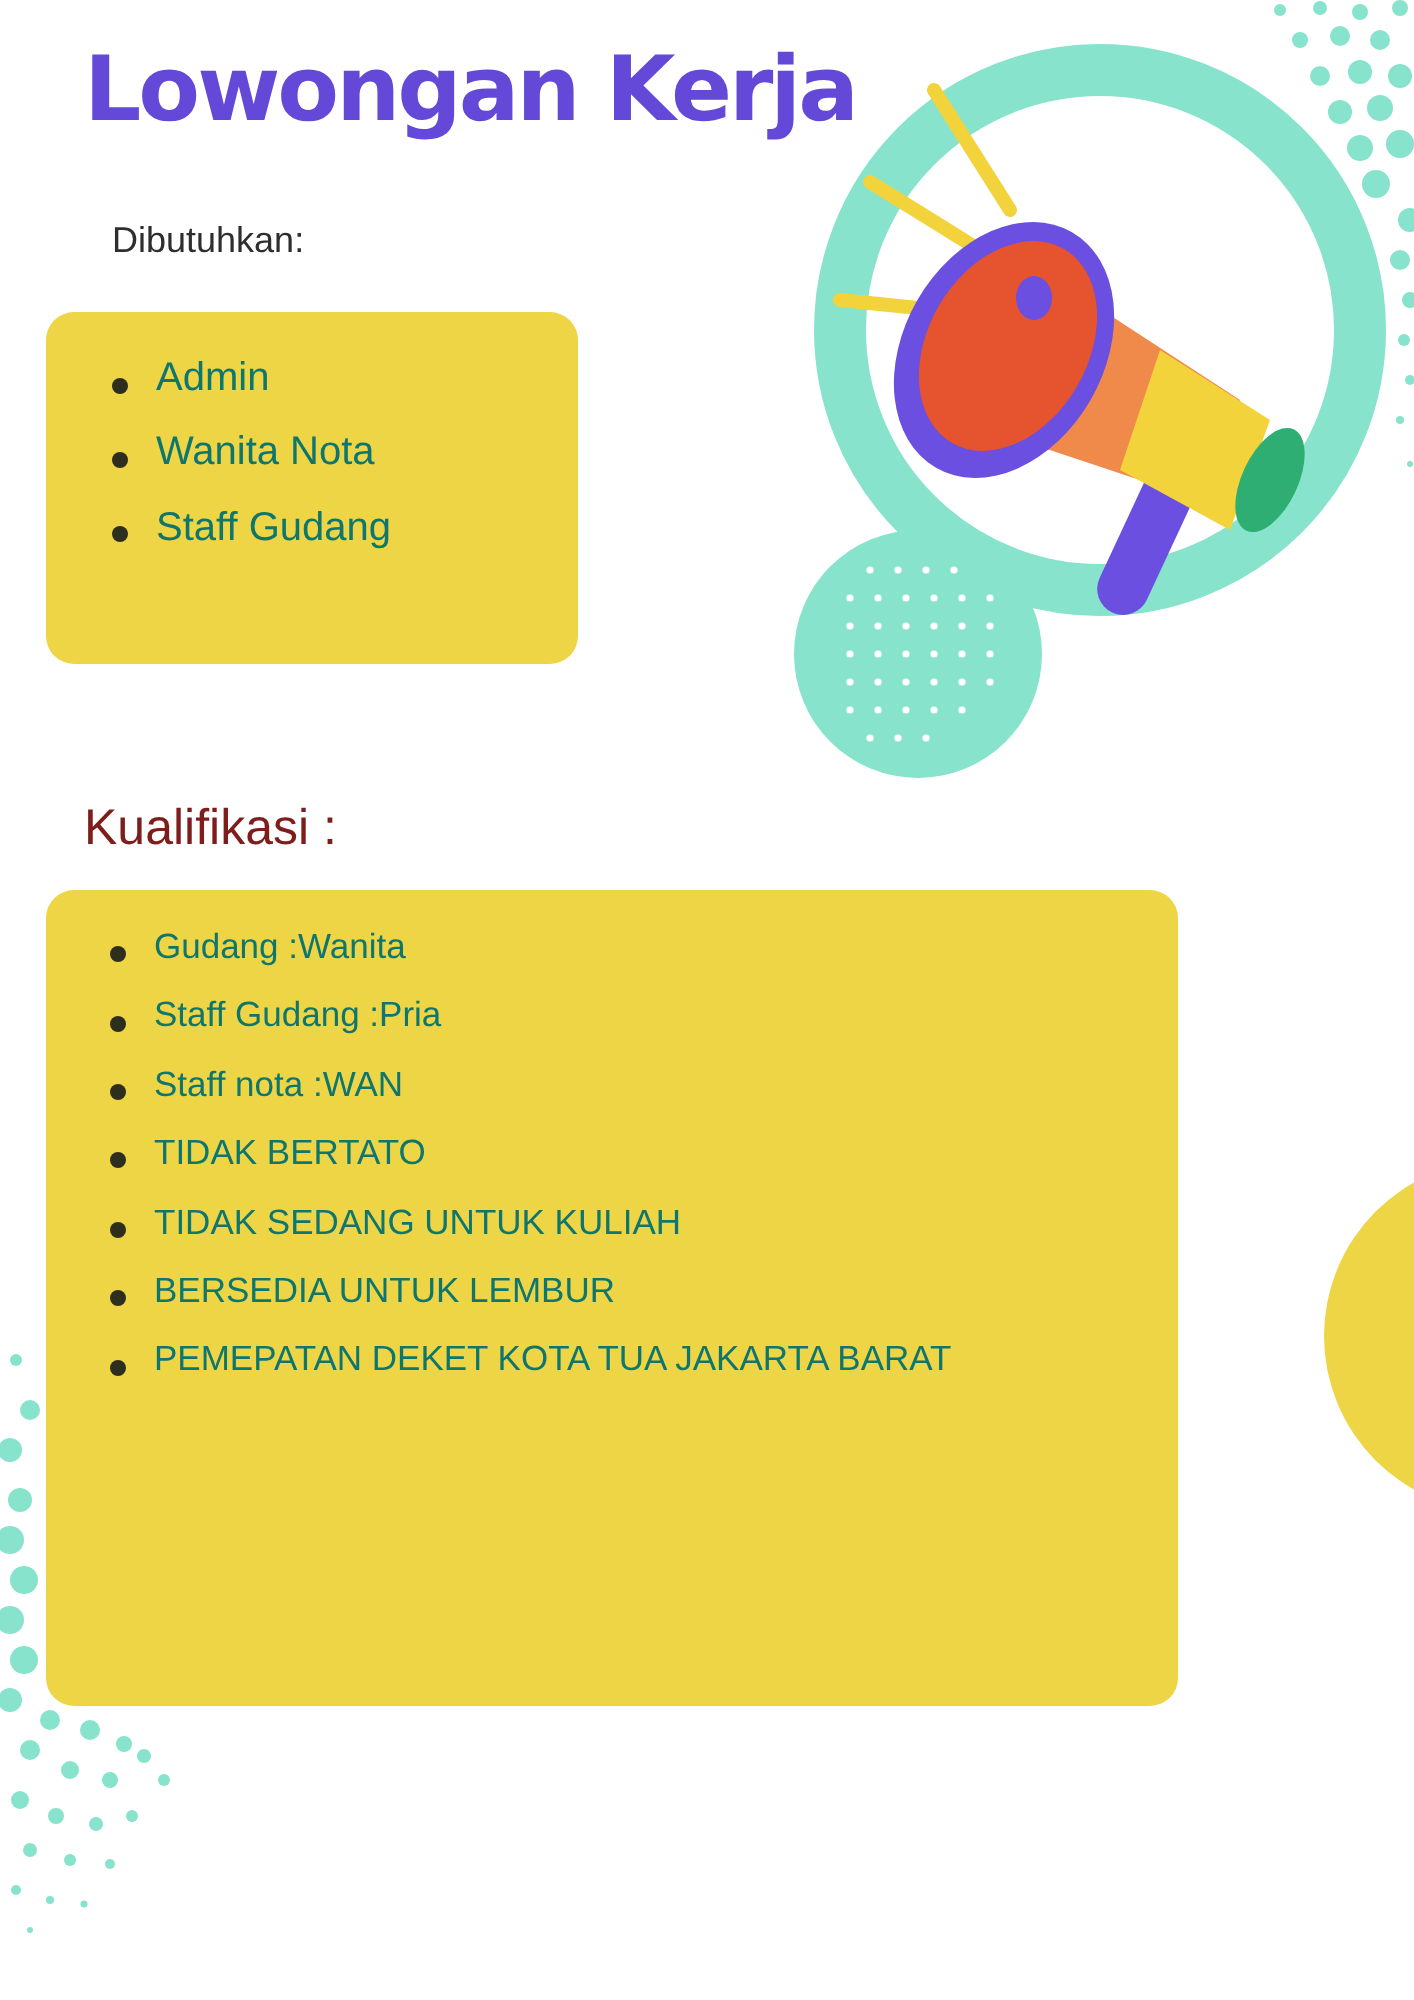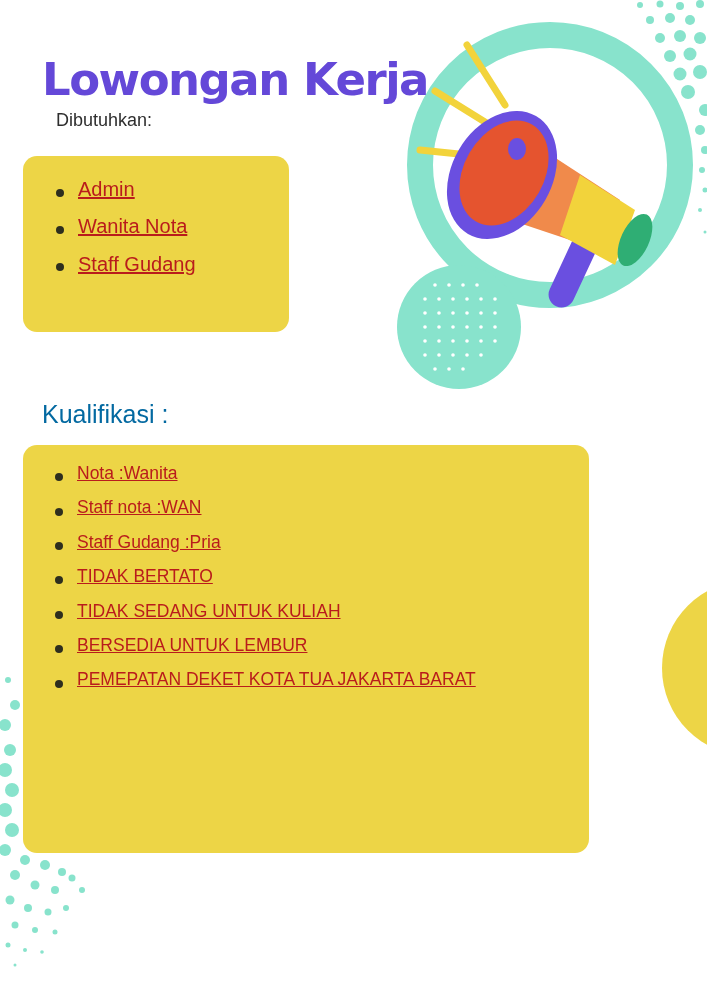--- a/index.html
+++ b/index.html
@@ -4,45 +4,44 @@
   <style>
     * { margin: 0; padding: 0; box-sizing: border-box; }
     html, body { width: 707px; height: 1000px; overflow: hidden; background: #ffffff; }
     body { position: relative; font-family: "Liberation Sans", "DejaVu Sans", sans-serif; color: #2e2e2e; }
 
     .title {
       position: absolute; left: 42px; top: 18px;
       font-family: "DejaVu Sans", sans-serif;
       font-size: 45px; font-weight: bold; letter-spacing: -1.5px;
       color: #6448d8;
-      margin-top: 35px;
     }
     .subtitle {
       position: absolute; left: 56px; top: 110px;
       font-size: 18px; color: #2e2e2e;
     }
     .card {
       position: absolute; background: #edd546; border-radius: 14px;
     }
     .card-needed { left: 23px; top: 156px; width: 266px; height: 176px; }
     .card-qual { left: 23px; top: 445px; width: 566px; height: 408px; }
 
     .list { list-style: none; position: absolute; }
-    .list li { position: relative; padding-left: 22px; white-space: nowrap; color: #b91c1c; text-decoration: underline; }
+    .list li { position: relative; padding-left: 22px; white-space: nowrap; color: #0f766e; }
     .list li::before {
       content: ""; position: absolute; left: 0; top: 50%;
       width: 8px; height: 8px; margin-top: -4px; border-radius: 50%; background: #2e2e1e;
     }
     .list-needed { left: 56px; top: 174px; }
     .list-needed li { font-size: 20px; height: 37.3px; line-height: 30px; }
     .list-qual { left: 55px; top: 460px; }
     .list-qual li { font-size: 17.5px; height: 34.4px; line-height: 26px; }
 
     .section-title {
-      position: absolute; left: 42px; top: 400px; font-size: 25px; color: #0369a1; text-align: center;
+      position: absolute; left: 42px; top: 400px; font-size: 25px; color: #7f1d1d; text-align: center;
     }
 
     .deco { position: absolute; }
   </style>
 </head>
 <body>
 
 <svg class="deco" style="left:560px;top:0;" width="147" height="260" viewBox="0 0 147 260">
   <g fill="#88e3cc">
     <circle cx="80" cy="5" r="3"></circle>
@@ -180,20 +179,20 @@
 <div class="card card-needed"></div>
 <ul class="list list-needed">
   <li>Admin</li>
   <li>Wanita Nota</li>
   <li>Staff Gudang</li>
 </ul>
 
 <div class="section-title">Kualifikasi :</div>
 <div class="card card-qual"></div>
 <ul class="list list-qual">
-  <li>Nota :Wanita</li>
+  <li>Gudang :Wanita</li>
+  <li>Staff Gudang :Pria</li>
   <li>Staff nota :WAN</li>
-  <li>Staff Gudang :Pria</li>
   <li>TIDAK BERTATO</li>
   <li>TIDAK SEDANG UNTUK KULIAH</li>
   <li>BERSEDIA UNTUK LEMBUR</li>
   <li>PEMEPATAN DEKET KOTA TUA JAKARTA BARAT</li>
 </ul>
 
 </body></html>

